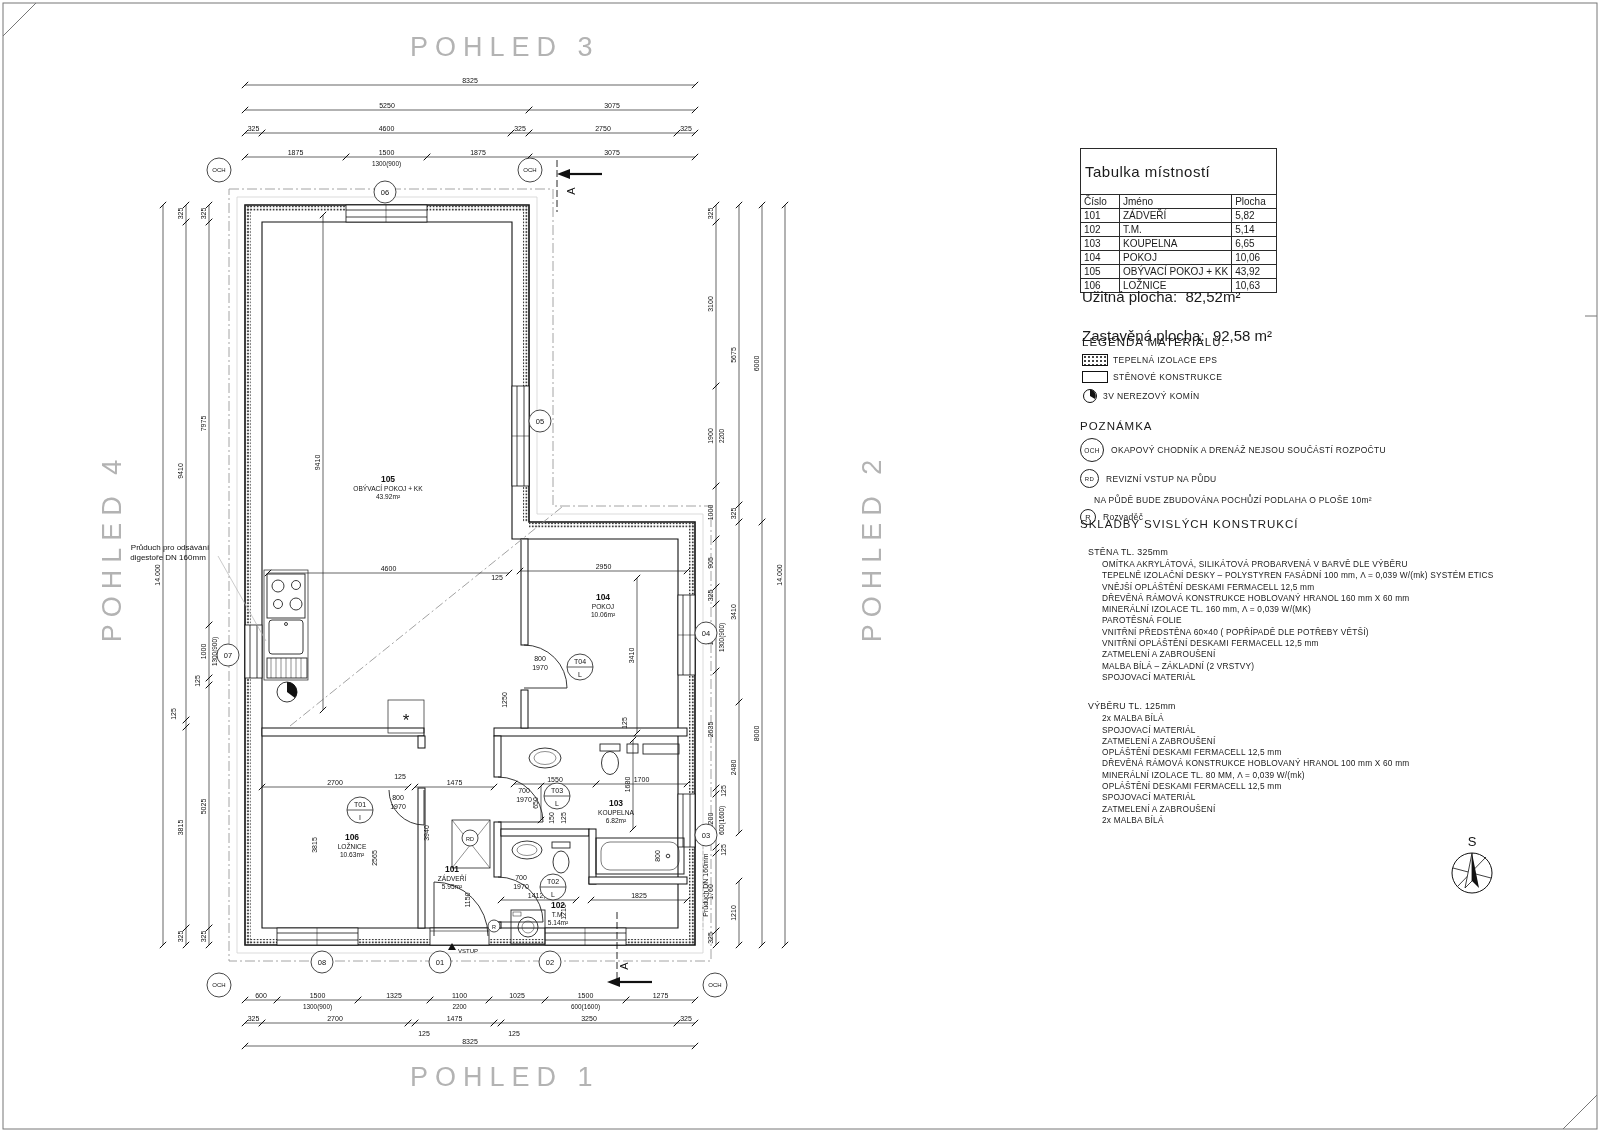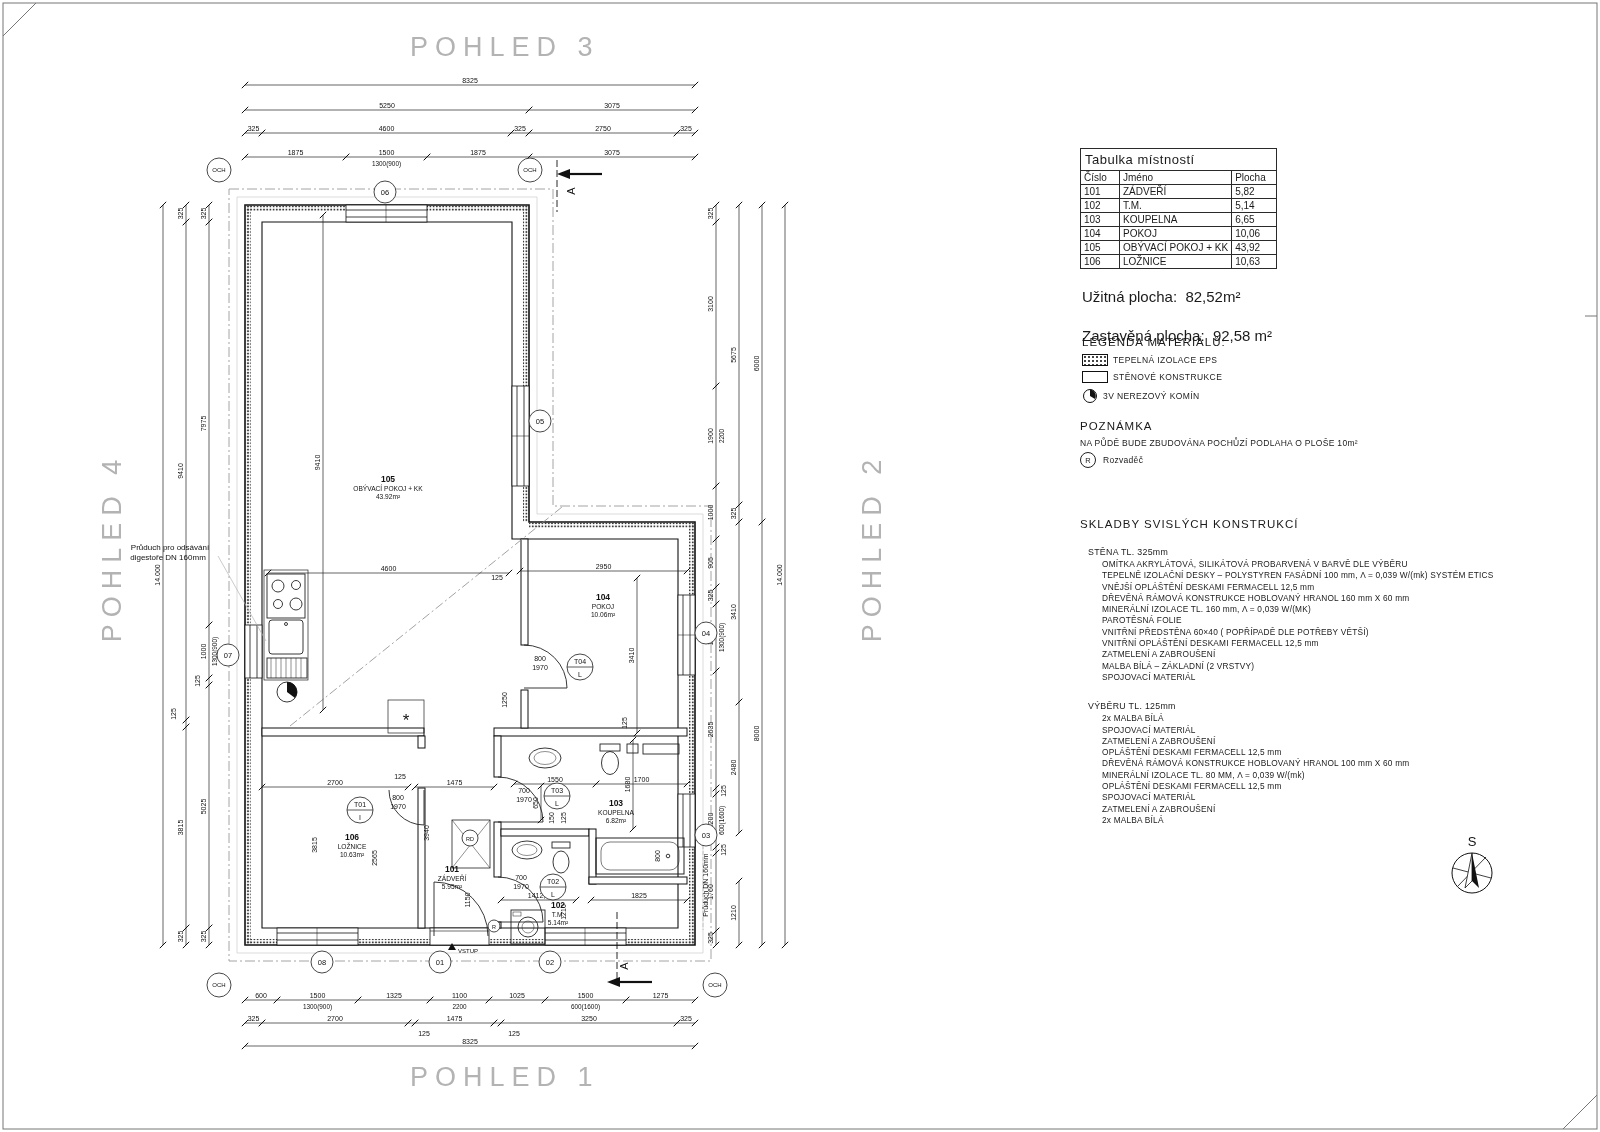--- a/index.html
+++ b/index.html
@@ -4,21 +4,21 @@
 <style>
   html,body{margin:0;padding:0;background:#e8e8e8;}
   #page{position:relative;width:1600px;height:1132px;background:#ffffff;overflow:hidden;
         font-family:"Liberation Sans",sans-serif;color:#1a1a1a;}
   .title{position:absolute;color:#b3b3b3;font-size:27px;letter-spacing:7px;white-space:nowrap;}
   .title.vert{transform:rotate(-90deg);transform-origin:center;}
   
   #roomtable{position:absolute;left:1080px;top:148px;border-collapse:collapse;}
   #roomtable td,#roomtable th{border:1px solid #2a2a2a;font-size:10px;font-weight:normal;
         padding:1px 3px;text-align:left;white-space:nowrap;}
-  #roomtable .ttl{font-size:13px;padding:3px 4px;letter-spacing:0.5px;}
+  #roomtable .ttl{font-size:15px;padding:14px 4px;letter-spacing:0.5px;}
   #roomtable .c1{width:32px;} #roomtable .c2{width:102px;} #roomtable .c3{width:38px;}
   .areas{position:absolute;left:1082px;top:264px;font-size:15px;line-height:13px;white-space:pre;}
   .sec-title{font-size:11.5px;letter-spacing:1px;margin:0 0 6px 0;}
   #legend{position:absolute;left:1082px;top:336px;}
   .leg-row{display:flex;align-items:center;gap:5px;margin-bottom:5px;font-size:8.5px;letter-spacing:0.4px;}
   .sw{width:26px;height:12px;border:1.2px solid #111;box-sizing:border-box;background:#fff;}
   .sw.hatch{background-image:radial-gradient(#444 0.9px,transparent 1px);background-size:4px 4px;}
   #notes{position:absolute;left:1080px;top:420px;}
   .note-row{display:flex;align-items:center;gap:7px;margin-bottom:7px;font-size:8.5px;letter-spacing:0.3px;}
   .circ{display:flex;align-items:center;justify-content:center;border:1px solid #222;
@@ -106,20 +106,30 @@
             <circle cx="8" cy="8" r="6.5" fill="none" stroke="#111"></circle>
             <path d="M8,8 L8,1.5 A6.5,6.5 0 0 1 13,11 Z" fill="#111"></path>
           </svg>
           <span>3V NEREZOVÝ KOMÍN</span>
         </div>
       </div>
   </div>
 
   <div id="notes">
     <div class="sec-title">POZNÁMKA</div>
+    <div id="notes-rows">
+        <div class="note-row">
+          <span class="circ och">OCH</span>
+          <span>OKAPOVÝ CHODNÍK A DRENÁŽ NEJSOU SOUČÁSTÍ ROZPOČTU</span>
+        </div>
+        <div class="note-row">
+          <span class="circ rd">RD</span>
+          <span>REVIZNÍ VSTUP NA PŮDU</span>
+        </div>
+      </div>
     <div class="plainnote">NA PŮDĚ BUDE ZBUDOVÁNA POCHŮZÍ PODLAHA O PLOŠE 10m²</div>
     <div id="r-row">
         <div class="note-row">
           <span class="circ r">R</span>
           <span style="text-transform: none;">Rozvaděč</span>
         </div>
       </div>
   </div>
 
   <div id="skladby">

